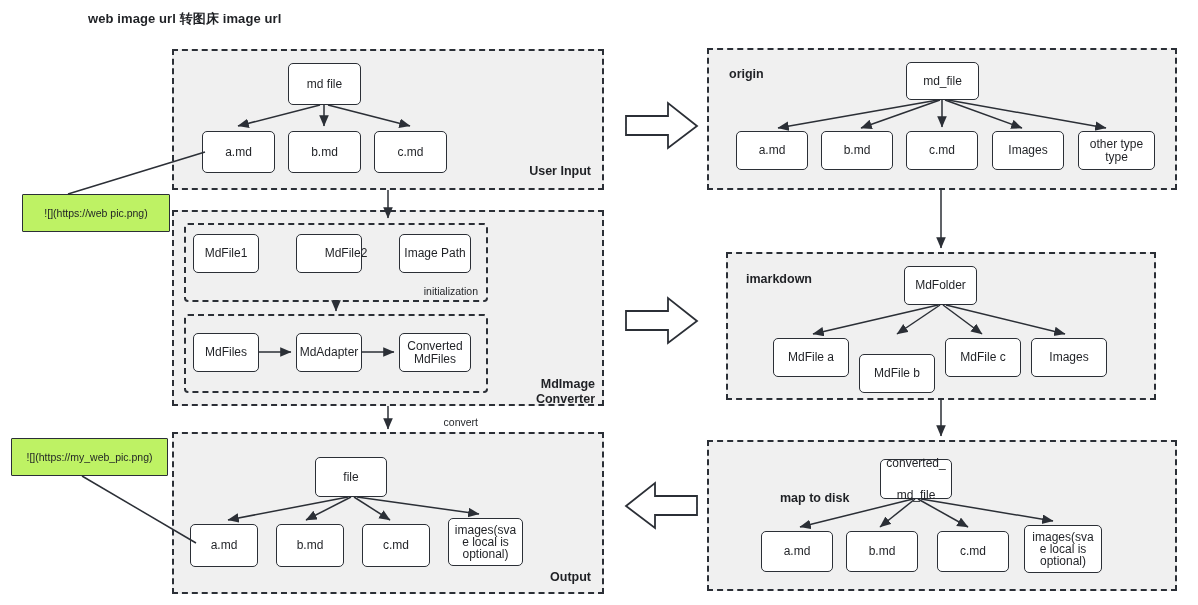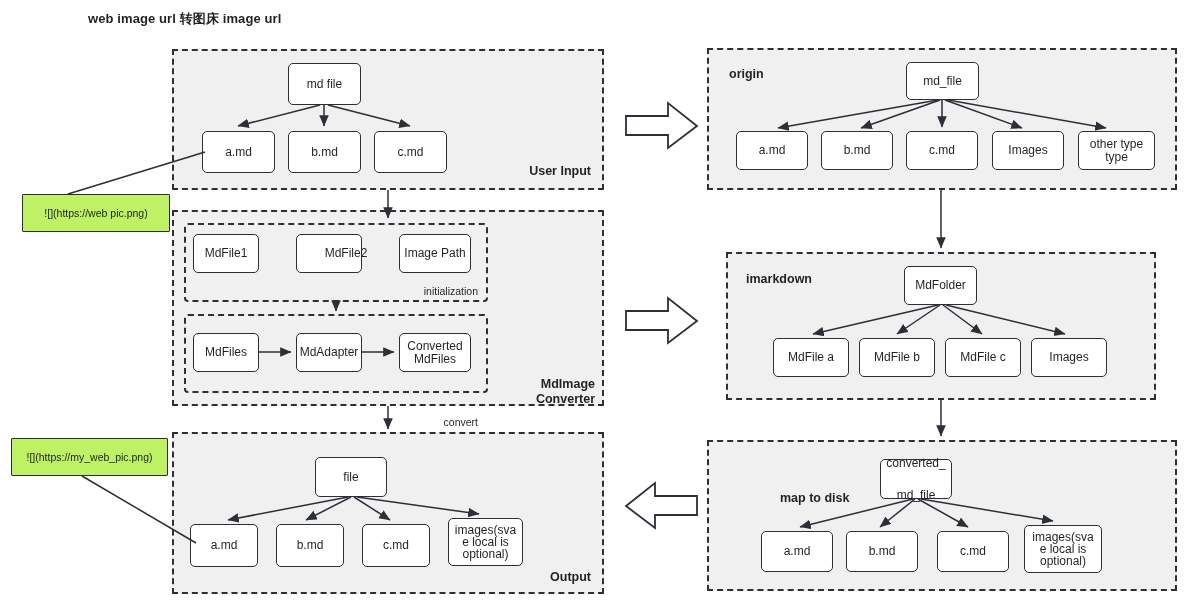--- a/index.html
+++ b/index.html
@@ -173,21 +173,21 @@
   <div class="node" style="left:1078px; top:131px; width:77px; height:39px; flex-direction:column;">
     <span>other type</span>
     <span>type</span>
   </div>
 
   <div class="group" style="left:726px; top:252px; width:430px; height:148px;"></div>
   <div class="group-label" style="left:746px; top:272px; width:110px; text-align:left;">imarkdown</div>
 
   <div class="node" style="left:904px; top:266px; width:73px; height:39px;">MdFolder</div>
   <div class="node" style="left:773px; top:338px; width:76px; height:39px;">MdFile a</div>
-  <div class="node" style="left:859px; top:338px; width:76px; height:39px;">MdFile b</div>
+  <div class="node" style="left:859px; top:354px; width:76px; height:39px;">MdFile b</div>
   <div class="node" style="left:945px; top:338px; width:76px; height:39px;">MdFile c</div>
   <div class="node" style="left:1031px; top:338px; width:76px; height:39px;">Images</div>
 
   <div class="group" style="left:707px; top:440px; width:470px; height:151px;"></div>
   <div class="group-label" style="left:780px; top:491px; width:110px; text-align:left;">map to disk</div>
 
   <div class="node" style="left:880px; top:459px; width:72px; height:40px; flex-direction:column;gap:20px;">
     <span>converted_</span>
     <span>md_file</span>
   </div>

